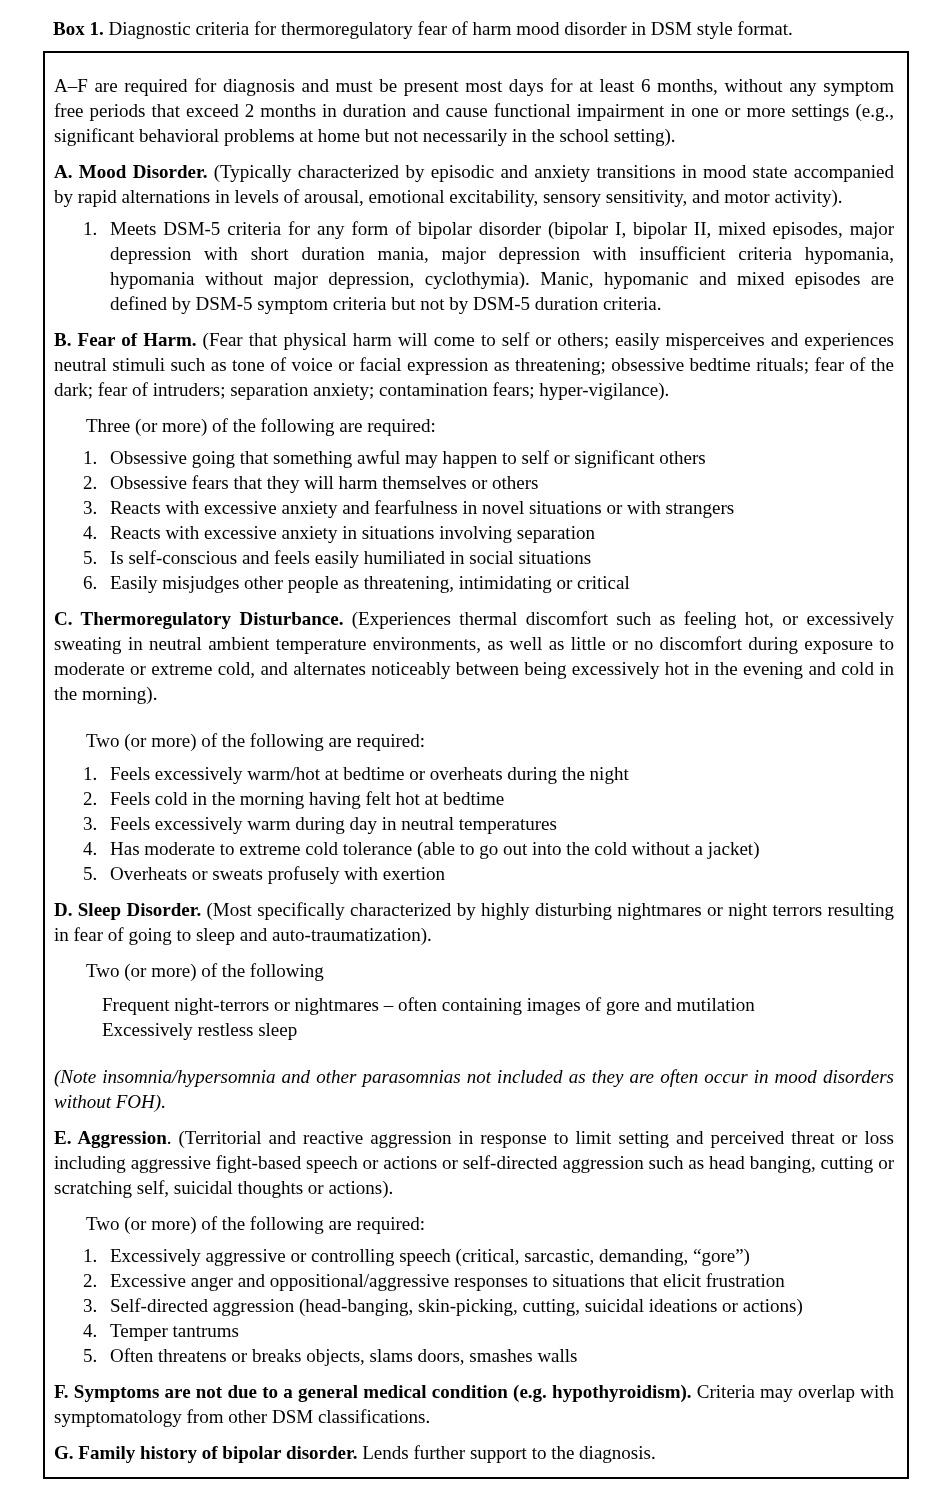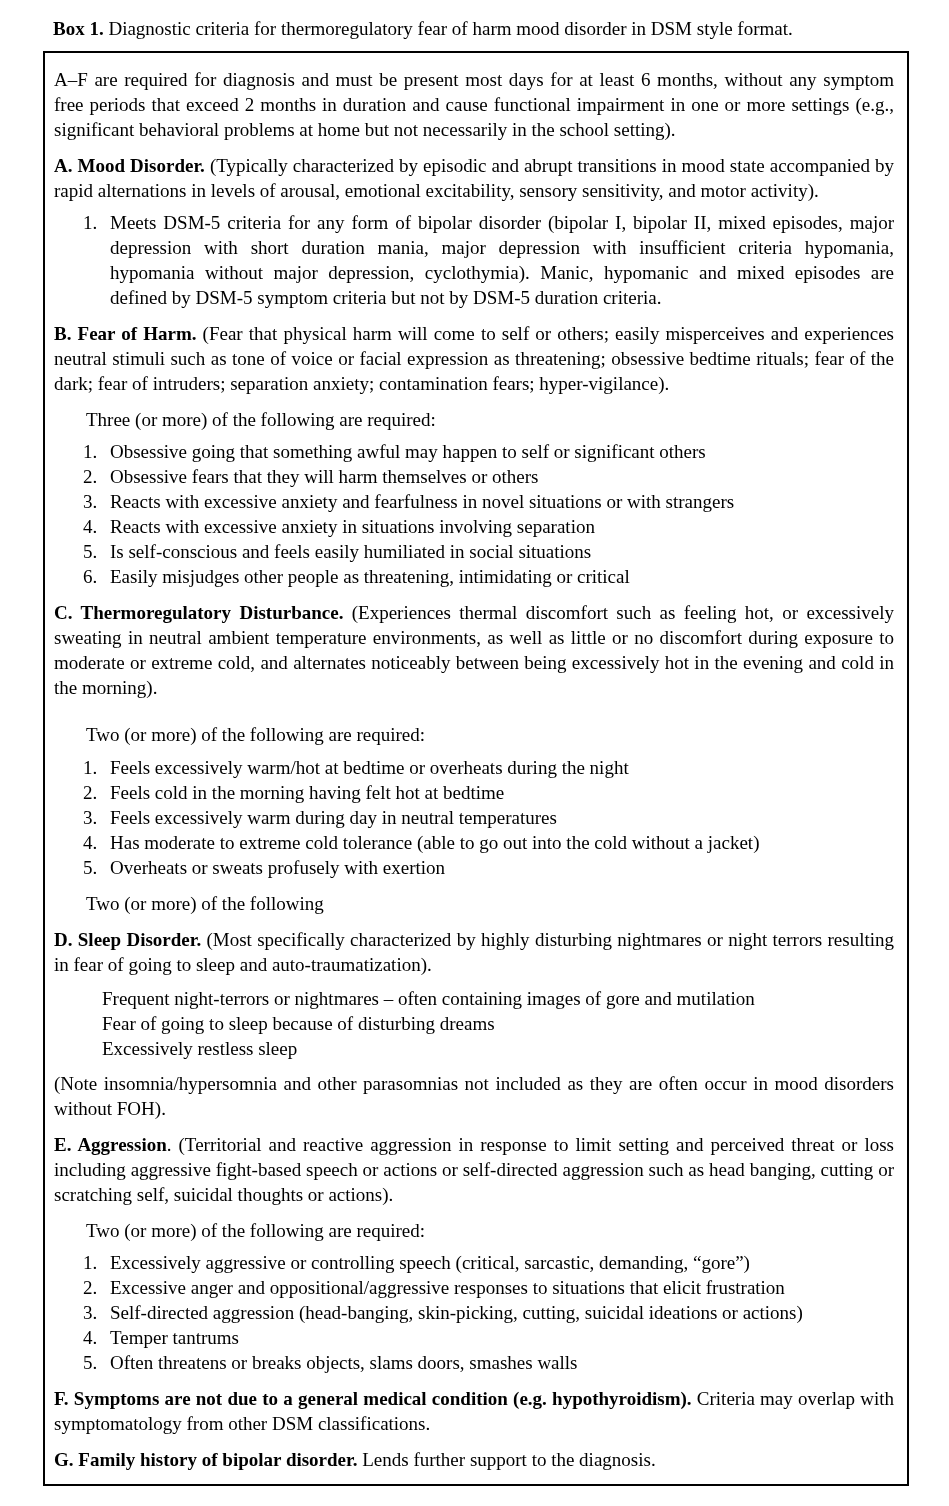--- a/index.html
+++ b/index.html
@@ -20,21 +20,21 @@
     height: 1506px;
     padding: 16px 40px 0 43px;
   }
   .caption {
     margin: 0 0 10px 10px;
     line-height: 25px;
   }
   .caption b { font-weight: bold; }
   .box {
     border: 2px solid #000000;
-    padding: 3px 13px 12px 9px;
+    padding: 9px 13px 12px 9px;
   }
   .para {
     text-align: justify;
     margin-top: 11px;
   }
   .para b { font-weight: bold; }
   .req {
     margin-top: 11px;
     margin-left: 32px;
     text-align: left;
@@ -47,36 +47,37 @@
   ol.list li {
     padding-left: 8px;
     text-align: justify;
   }
   ul.plain {
     margin-top: 9px;
     padding-left: 48px;
     list-style: none;
   }
   .note {
+    font-style: italic;
     text-align: justify;
-    margin-top: 10px;
+    margin-top: 22px;
   }
 </style>
 </head>
 <body>
 
 <div class="page">
 
   <p class="caption"><b>Box 1.</b><span> Diagnostic criteria for thermoregulatory fear of harm mood disorder in DSM style format.</span></p>
 
   <div class="box">
 
     <p class="para">A–F are required for diagnosis and must be present most days for at least 6 months, without any symptom free periods that exceed 2 months in duration and cause functional impairment in one or more settings (e.g., significant behavioral problems at home but not necessarily in the school setting).</p>
 
-    <p class="para"><b>A. Mood Disorder.</b><span> (Typically characterized by episodic and abrupt transitions in mood state accompanied by rapid alternations in levels of arousal, emotional excitability, sensory sensitivity, and motor activity).</span></p>
+    <p class="para"><b>A. Mood Disorder.</b><span> (Typically characterized by episodic and anxiety transitions in mood state accompanied by rapid alternations in levels of arousal, emotional excitability, sensory sensitivity, and motor activity).</span></p>
     <ol class="list">
       <li>Meets DSM-5 criteria for any form of bipolar disorder (bipolar I, bipolar II, mixed episodes, major depression with short duration mania, major depression with insufficient criteria hypomania, hypomania without major depression, cyclothymia). Manic, hypomanic and mixed episodes are defined by DSM-5 symptom criteria but not by DSM-5 duration criteria.</li>
     </ol>
 
     <p class="para"><b>B. Fear of Harm.</b><span> (Fear that physical harm will come to self or others; easily misperceives and experiences neutral stimuli such as tone of voice or facial expression as threatening; obsessive bedtime rituals; fear of the dark; fear of intruders; separation anxiety; contamination fears; hyper-vigilance).</span></p>
     <p class="para req">Three (or more) of the following are required:</p>
     <ol class="list">
       <li>Obsessive going that something awful may happen to self or significant others</li>
       <li>Obsessive fears that they will harm themselves or others</li>
       <li>Reacts with excessive anxiety and fearfulness in novel situations or with strangers</li>
@@ -88,25 +89,24 @@
     <p class="para"><b>C. Thermoregulatory Disturbance.</b><span> (Experiences thermal discomfort such as feeling hot, or excessively sweating in neutral ambient temperature environments, as well as little or no discomfort during exposure to moderate or extreme cold, and alternates noticeably between being excessively hot in the evening and cold in the morning).</span></p>
     <p class="para req" style="margin-top:22px">Two (or more) of the following are required:</p>
     <ol class="list" style="margin-top:8px">
       <li>Feels excessively warm/hot at bedtime or overheats during the night</li>
       <li>Feels cold in the morning having felt hot at bedtime</li>
       <li>Feels excessively warm during day in neutral temperatures</li>
       <li>Has moderate to extreme cold tolerance (able to go out into the cold without a jacket)</li>
       <li>Overheats or sweats profusely with exertion</li>
     </ol>
 
+    <p class="para"><b>D. Sleep Disorder.</b><span> (Most specifically characterized by highly disturbing nightmares or night terrors resulting in fear of going to sleep and auto-traumatization).</span></p>
     <p class="para req">Two (or more) of the following</p>
-    <p class="para"><b>D. Sleep Disorder.</b><span> (Most specifically characterized by highly disturbing nightmares or night terrors resulting in fear of going to sleep and auto-traumatization).</span></p>
     <ul class="plain">
       <li>Frequent night-terrors or nightmares – often containing images of gore and mutilation</li>
-      <li>Fear of going to sleep because of disturbing dreams</li>
       <li>Excessively restless sleep</li>
     </ul>
     <p class="note">(Note insomnia/hypersomnia and other parasomnias not included as they are often occur in mood disorders without FOH).</p>
 
     <p class="para"><b>E. Aggression</b><span>. (Territorial and reactive aggression in response to limit setting and perceived threat or loss including aggressive fight-based speech or actions or self-directed aggression such as head banging, cutting or scratching self, suicidal thoughts or actions).</span></p>
     <p class="para req">Two (or more) of the following are required:</p>
     <ol class="list">
       <li>Excessively aggressive or controlling speech (critical, sarcastic, demanding, “gore”)</li>
       <li>Excessive anger and oppositional/aggressive responses to situations that elicit frustration</li>
       <li>Self-directed aggression (head-banging, skin-picking, cutting, suicidal ideations or actions)</li>

